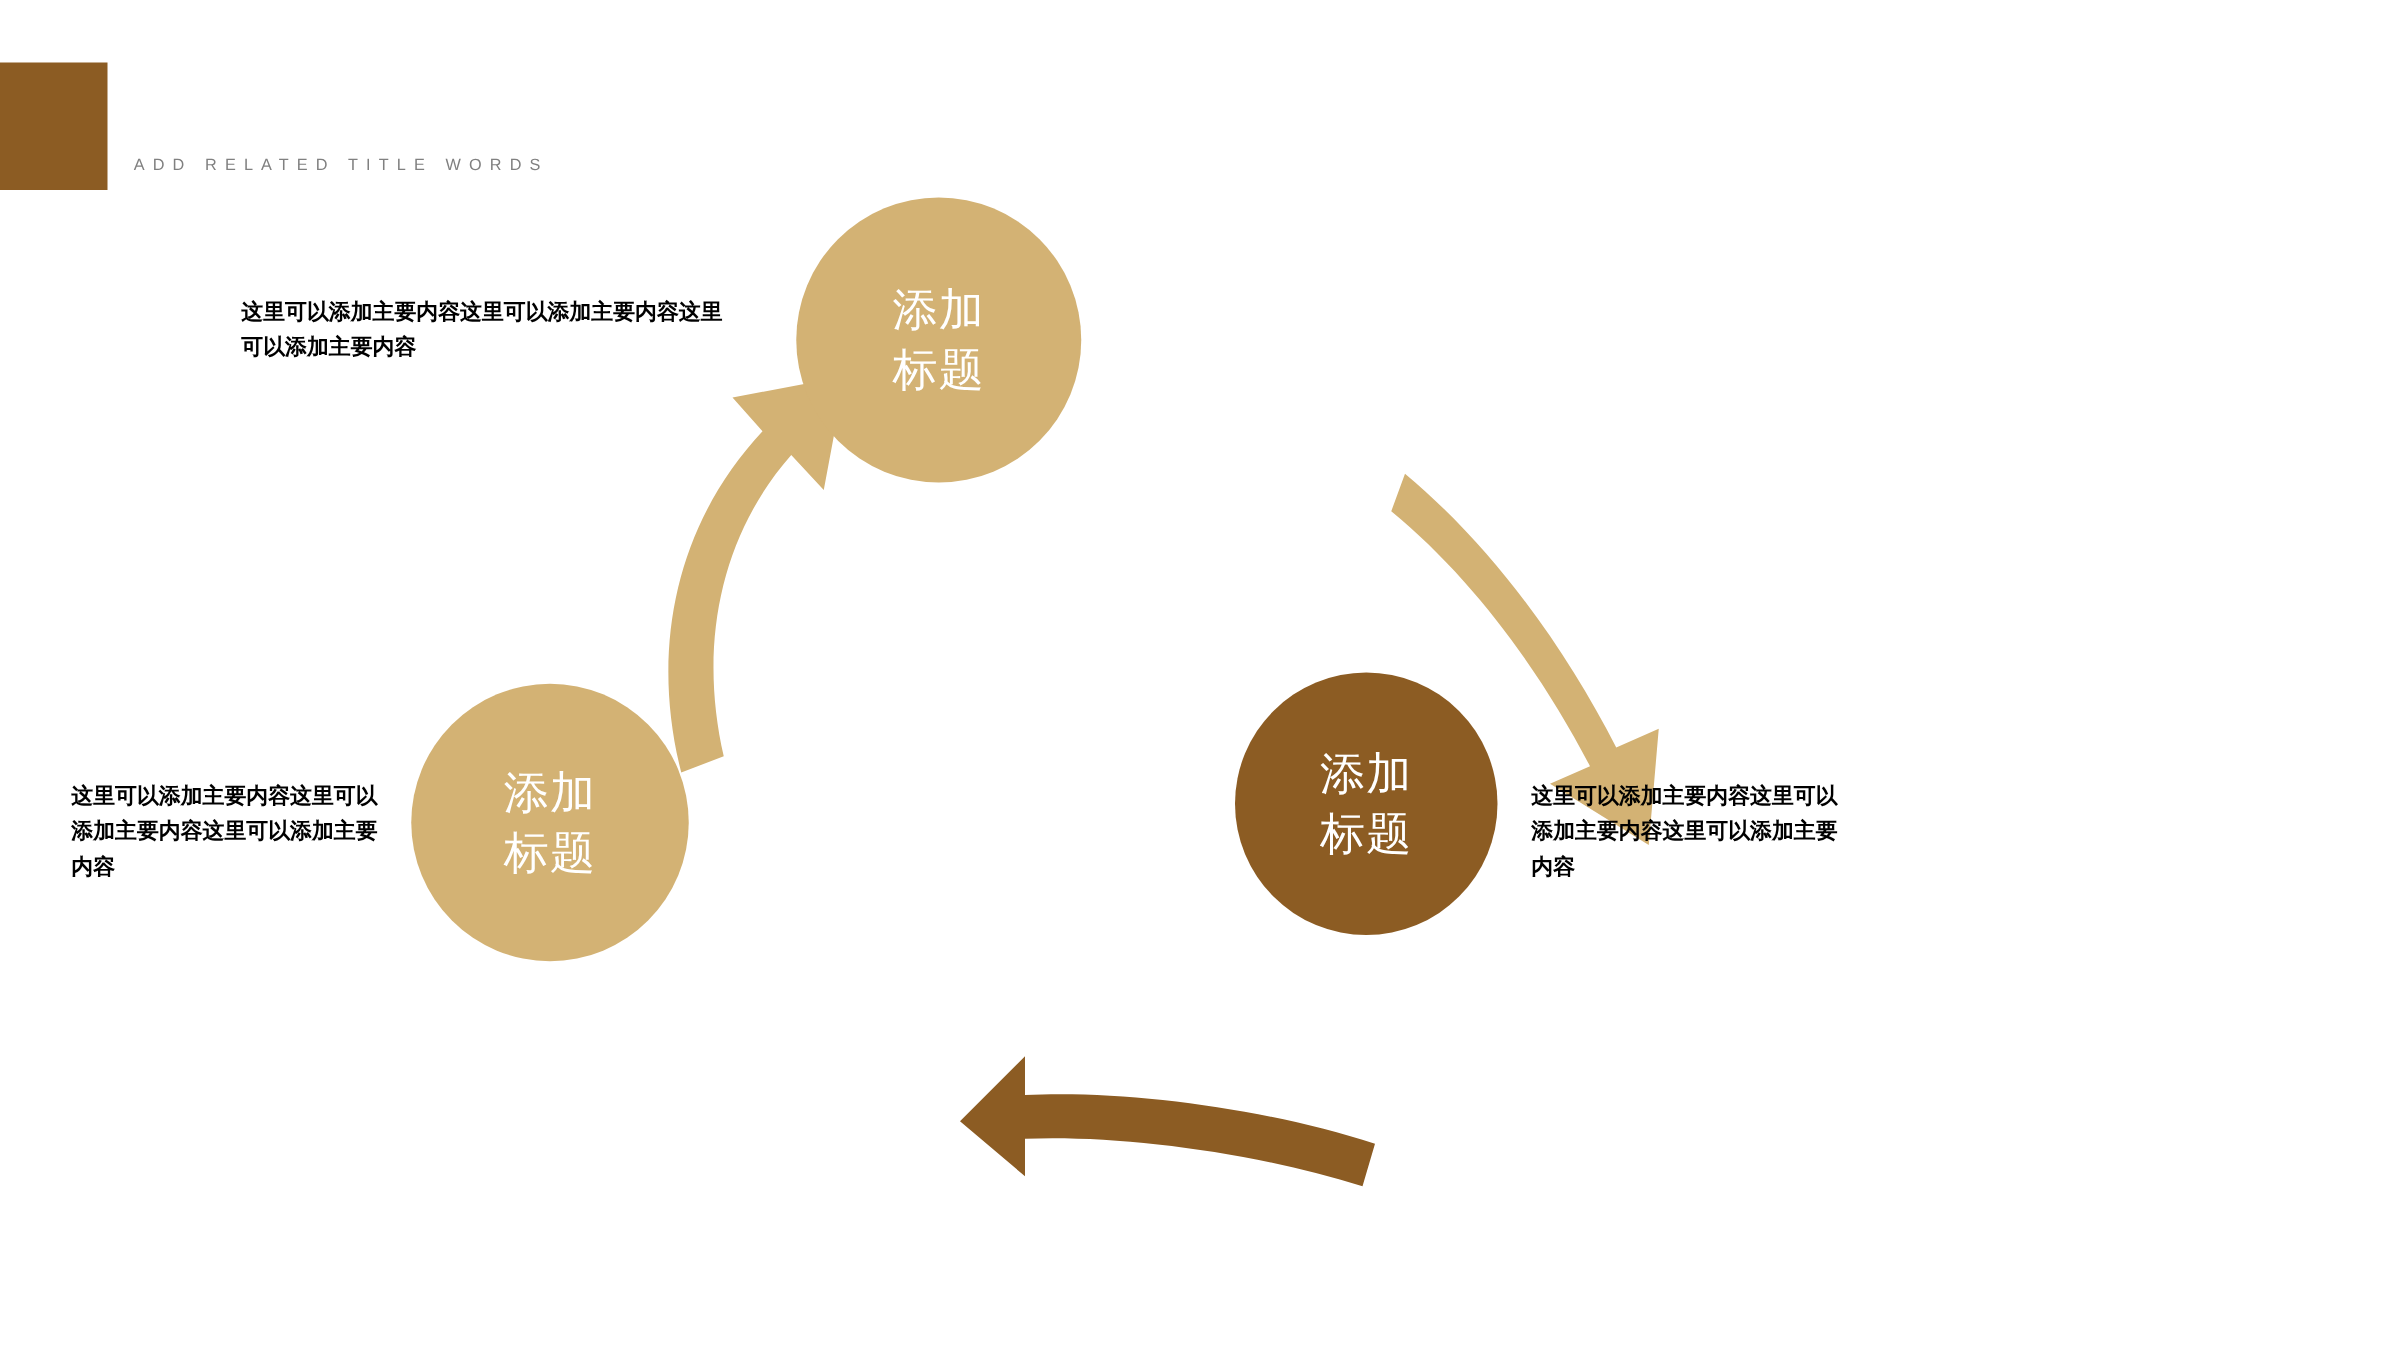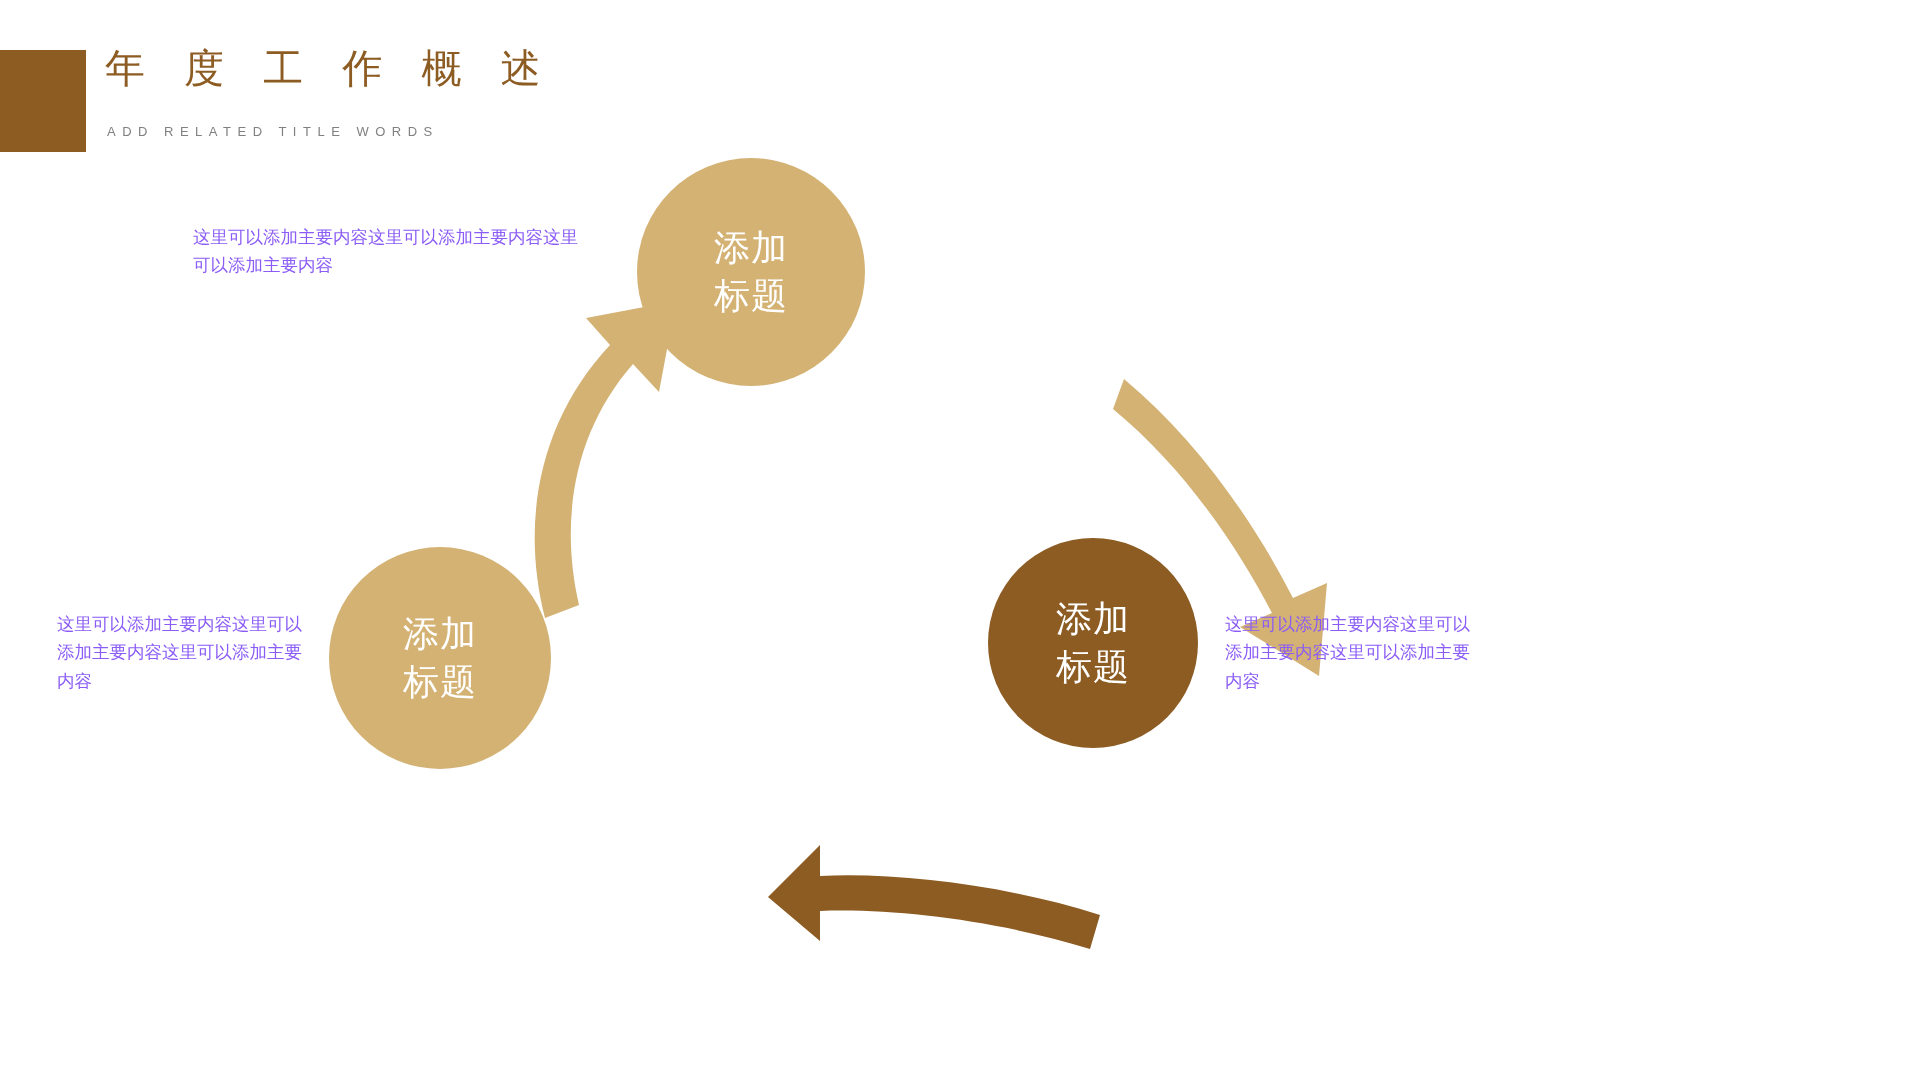--- a/index.html
+++ b/index.html
@@ -94,24 +94,25 @@
     left: 329px;
     top: 547px;
     width: 222px;
     height: 222px;
     background: #d3b274;
   }
 
   
   .desc {
     position: absolute;
-    color: #8b5cf6;
+    color: #000000;
     font-size: 17.5px;
     line-height: 1.62;
-    font-weight: 400;
+    font-weight: 700;
+    margin-top: 12px;
   }
   #desc-top {
     left: 193px;
     top: 223px;
     width: 392px;
     text-align: left;
   }
   #desc-left {
     left: 57px;
     top: 610px;
@@ -134,21 +135,20 @@
     height: 1080px;
     pointer-events: none;
   }
 </style>
 </head>
 <body>
 
 <div class="slide">
 
   <div class="header-block"></div>
-  <div class="header-title">年 度 工 作 概 述</div>
   <div class="header-subtitle">ADD RELATED TITLE WORDS</div>
 
   <svg class="arrow-layer" viewBox="0 0 1920 1080" xmlns="http://www.w3.org/2000/svg">
 
     <g>
       <path d="M 545 618
                C 520 520, 540 420, 610 345
                L 586 318
                L 676 301
                L 659 392

